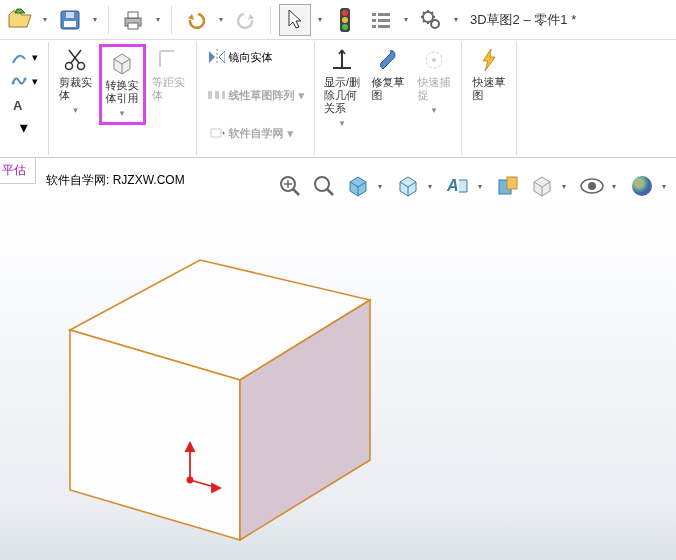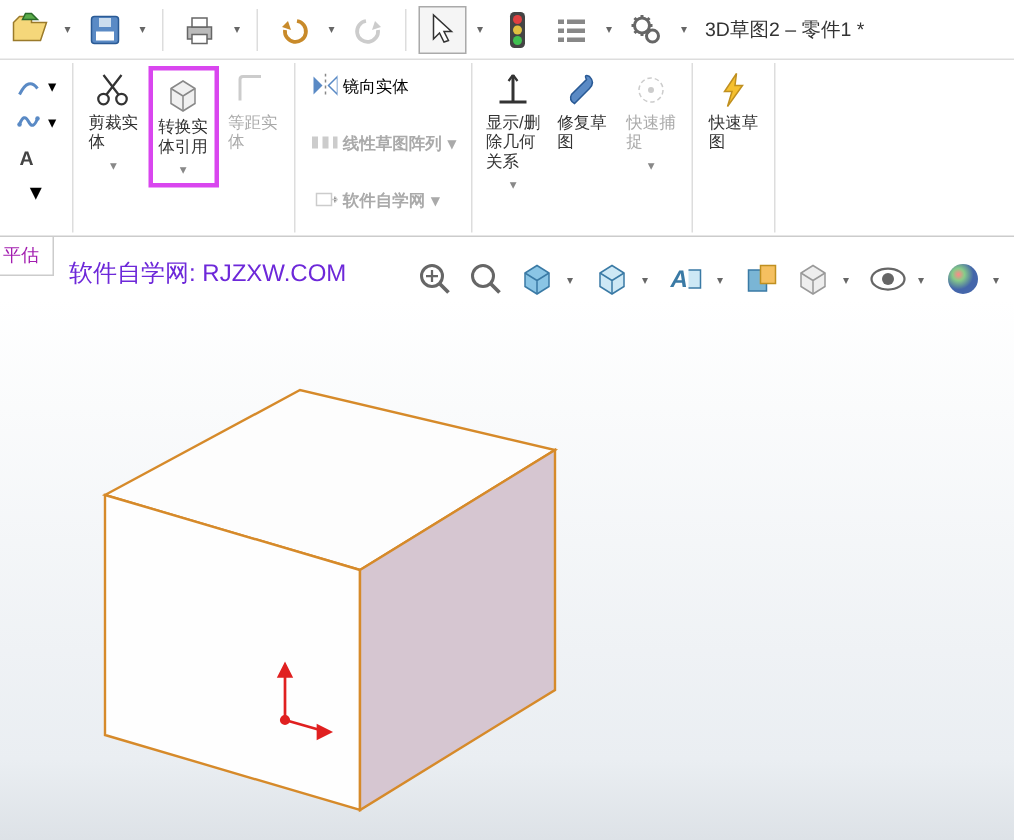--- a/index.html
+++ b/index.html
@@ -20,21 +20,21 @@
 .rbtn .icon-box { width: 28px; height: 28px; display: flex; align-items: center; justify-content: center; margin-bottom: 2px; }
 .rbtn.highlighted { border: 3px solid #d946ef; }
 .rbtn .drop-arrow { font-size: 9px; color: #888; margin-top: 2px; }
 .small-row { display: flex; flex-direction: column; gap: 2px; padding: 2px; }
 .small-btn { display: flex; align-items: center; gap: 4px; font-size: 11px; padding: 2px 4px; cursor: pointer; }
 .small-btn.disabled { color: #aaa; font-weight: bold; }
 .small-btn .sicon { width: 18px; height: 18px; display: flex; align-items: center; justify-content: center; }
 
 .left-tabs { position: absolute; left: 0; top: 158px; width: 36px; }
 .eval-label { font-size: 12px; color: #a21caf; padding: 4px 2px; border-right: 1px solid #ccc; border-bottom: 1px solid #ccc; }
-.watermark { position: absolute; left: 46px; top: 172px; font-size: 16px; color: #6d28d9; white-space: nowrap; }
+.watermark { position: absolute; left: 46px; top: 172px; font-size: 12px; color: #000000; white-space: nowrap; }
 
 .view-toolbar { position: absolute; right: 4px; top: 172px; display: flex; gap: 6px; align-items: center; }
 .view-toolbar .vbtn { width: 28px; height: 28px; display: flex; align-items: center; justify-content: center; cursor: pointer; }
 .view-toolbar .vdrop { font-size: 8px; color: #666; width: 10px; }
 
 .canvas-area { position: absolute; left: 0; top: 200px; right: 0; bottom: 0; background: linear-gradient(to bottom, #fff 0%, #eaeef2 85%, #dde2e7 100%); overflow: hidden; }
 .box-3d { position: absolute; left: 50px; top: 30px; }
 
 svg { display: block; }
 </style>

